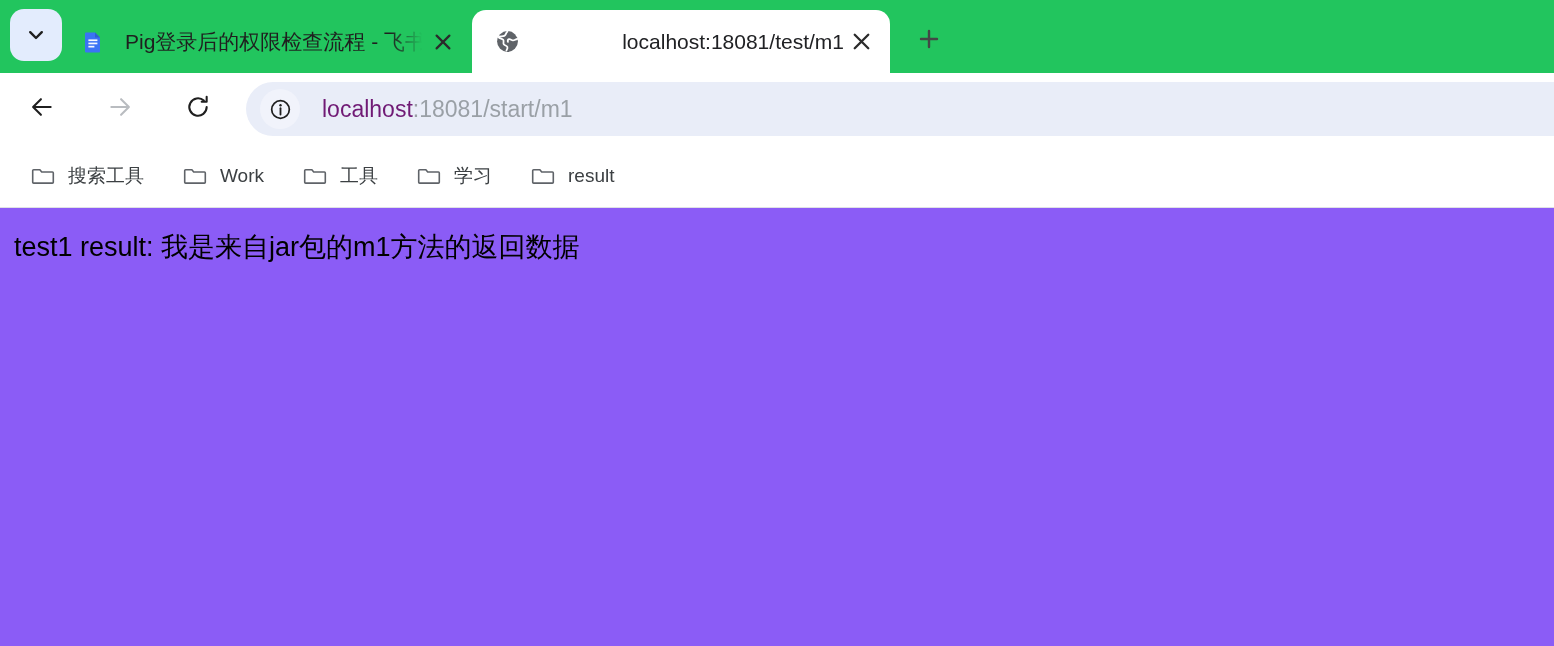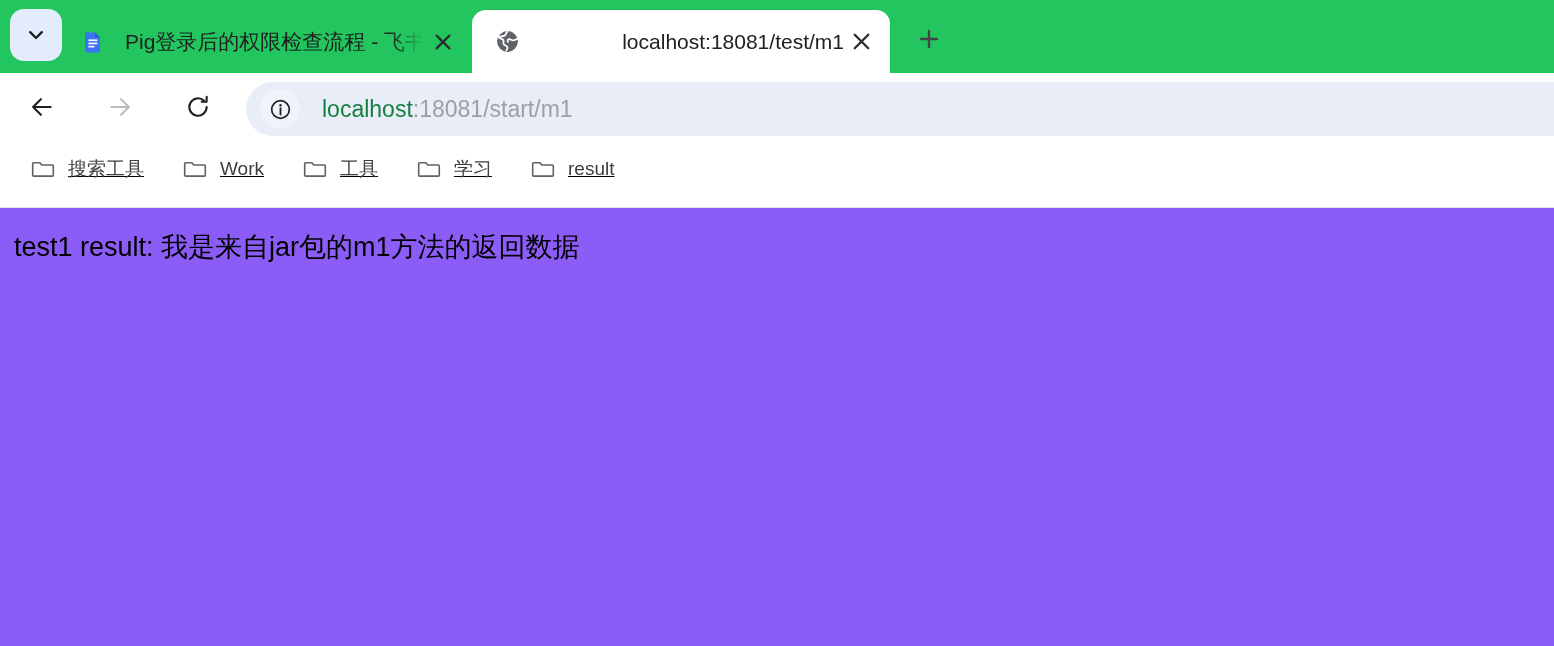--- a/index.html
+++ b/index.html
@@ -173,43 +173,43 @@
     cursor: pointer;
   }
 
   .omnibox-url {
     font-size: 23px;
     margin-left: 22px;
     color: #9aa0a6;
     white-space: nowrap;
     line-height: 30px;
   }
-  .omnibox-url .host { color: #15803d; }
+  .omnibox-url .host { color: #701a75; }
 
   
   .bookmarks {
     height: 63px;
     background: #ffffff;
     display: flex;
     align-items: center;
     padding-left: 22px;
     box-sizing: border-box;
     border-bottom: 1px solid #dfe1e5;
     flex: 0 0 auto;
   }
 
   .bookmark {
     display: flex;
+    align-items: center;
     height: 40px;
     padding: 0 8px;
     margin-right: 22px;
     border-radius: 6px;
     flex: 0 0 auto;
     cursor: pointer;
-    text-decoration: underline;
   }
   .bookmark .folder-icon {
     width: 26px;
     height: 26px;
     flex: 0 0 auto;
     display: flex;
     align-items: center;
     justify-content: center;
   }
   .bookmark .bm-label {

